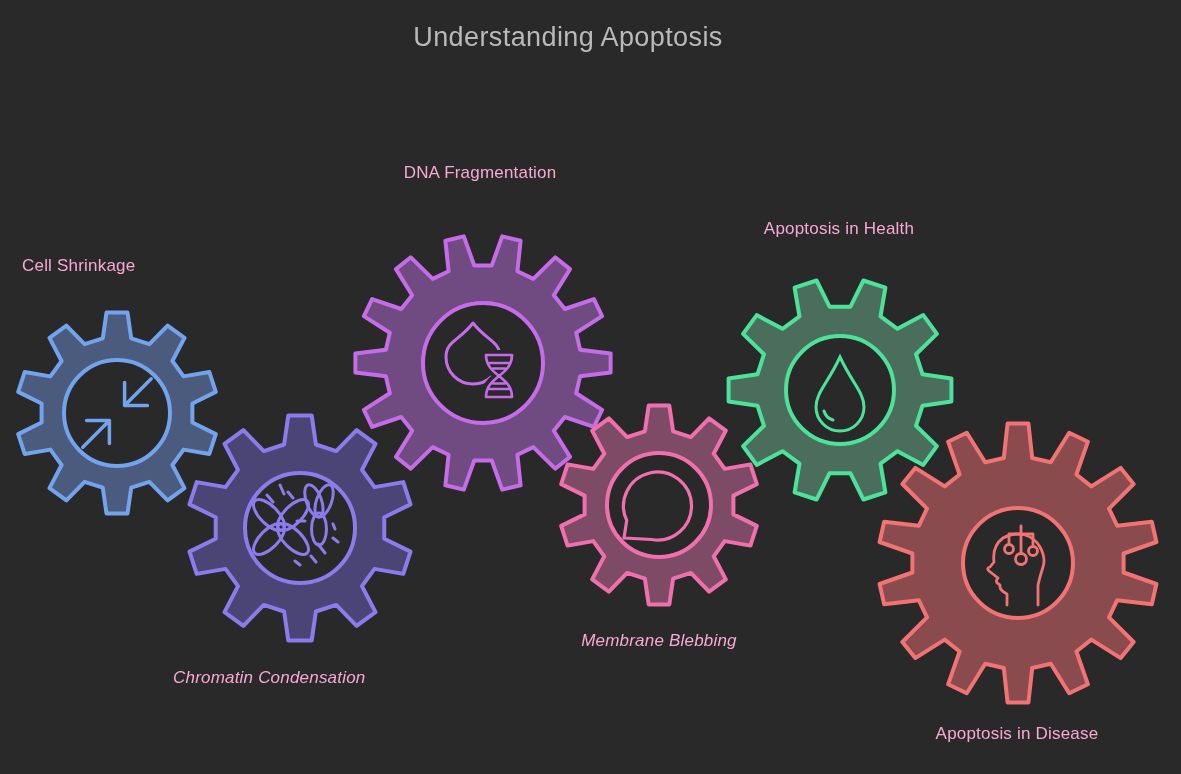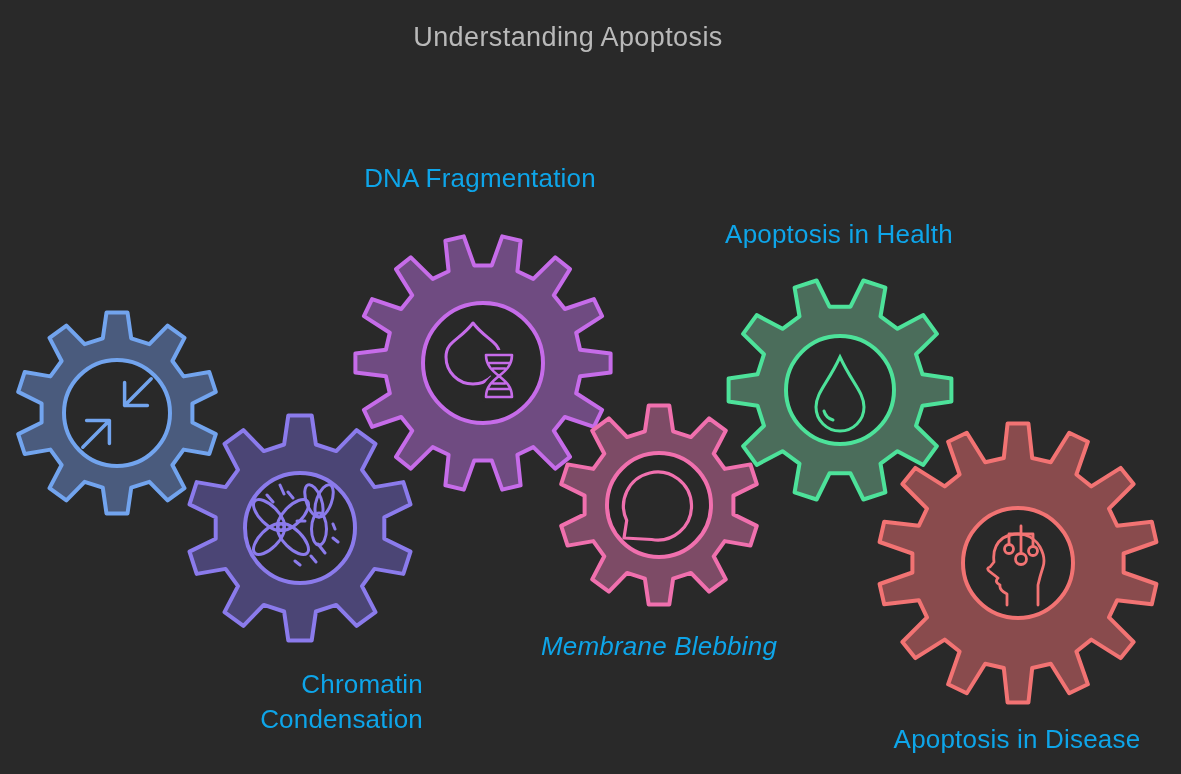--- a/index.html
+++ b/index.html
@@ -5,26 +5,26 @@
   html,body{margin:0;padding:0;background:#292929;}
   .stage{
     position:relative;width:1181px;height:774px;background:#292929;
     font-family:"Liberation Sans",sans-serif;overflow:hidden;
   }
   .ttl{
     position:absolute;left:568px;top:22px;transform:translateX(-50%);
     font-size:27px;color:#b9b9b9;letter-spacing:.4px;white-space:nowrap;
   }
   .lbl{
-    position:absolute;font-size:26px;color:#0ea5e9;letter-spacing:.2px;
+    position:absolute;font-size:17px;color:#f9a8d4;letter-spacing:.2px;
     white-space:nowrap;
   }
   #lb-cell{left:22px;top:256px;}
   #lb-chromatin{left:298px;top:667px;transform:translateX(-50%);
-    white-space:normal;width:250px;text-align:right;line-height:1.35;}
+    white-space:normal;width:250px;text-align:left;line-height:1.35;font-style:italic;}
   #lb-dna{left:480px;top:163px;transform:translateX(-50%);}
   #lb-blebbing{left:659px;top:631px;transform:translateX(-50%);font-style:italic;}
   #lb-health{left:839px;top:219px;transform:translateX(-50%);}
   #lb-disease{left:1017px;top:724px;transform:translateX(-50%);}
   svg{position:absolute;left:0;top:0;}
 </style>
 </head>
 <body>
 
 <div class="stage">
@@ -89,18 +89,19 @@
     <circle cx="3" cy="-4" r="5.5"></circle>
             <circle cx="-9" cy="-14" r="4.5"></circle>
             <circle cx="15" cy="-12" r="4.5"></circle>
           </g>
         </g>
       </g>
     </svg>
 
   <div class="ttl">Understanding Apoptosis</div>
 
+  <div class="lbl" id="lb-cell">Cell Shrinkage</div>
   <div class="lbl" id="lb-chromatin">Chromatin Condensation</div>
   <div class="lbl" id="lb-dna">DNA Fragmentation</div>
   <div class="lbl" id="lb-blebbing">Membrane Blebbing</div>
   <div class="lbl" id="lb-disease">Apoptosis in Disease</div>
   <div class="lbl" id="lb-health">Apoptosis in Health</div>
 </div>
 
 </body></html>

